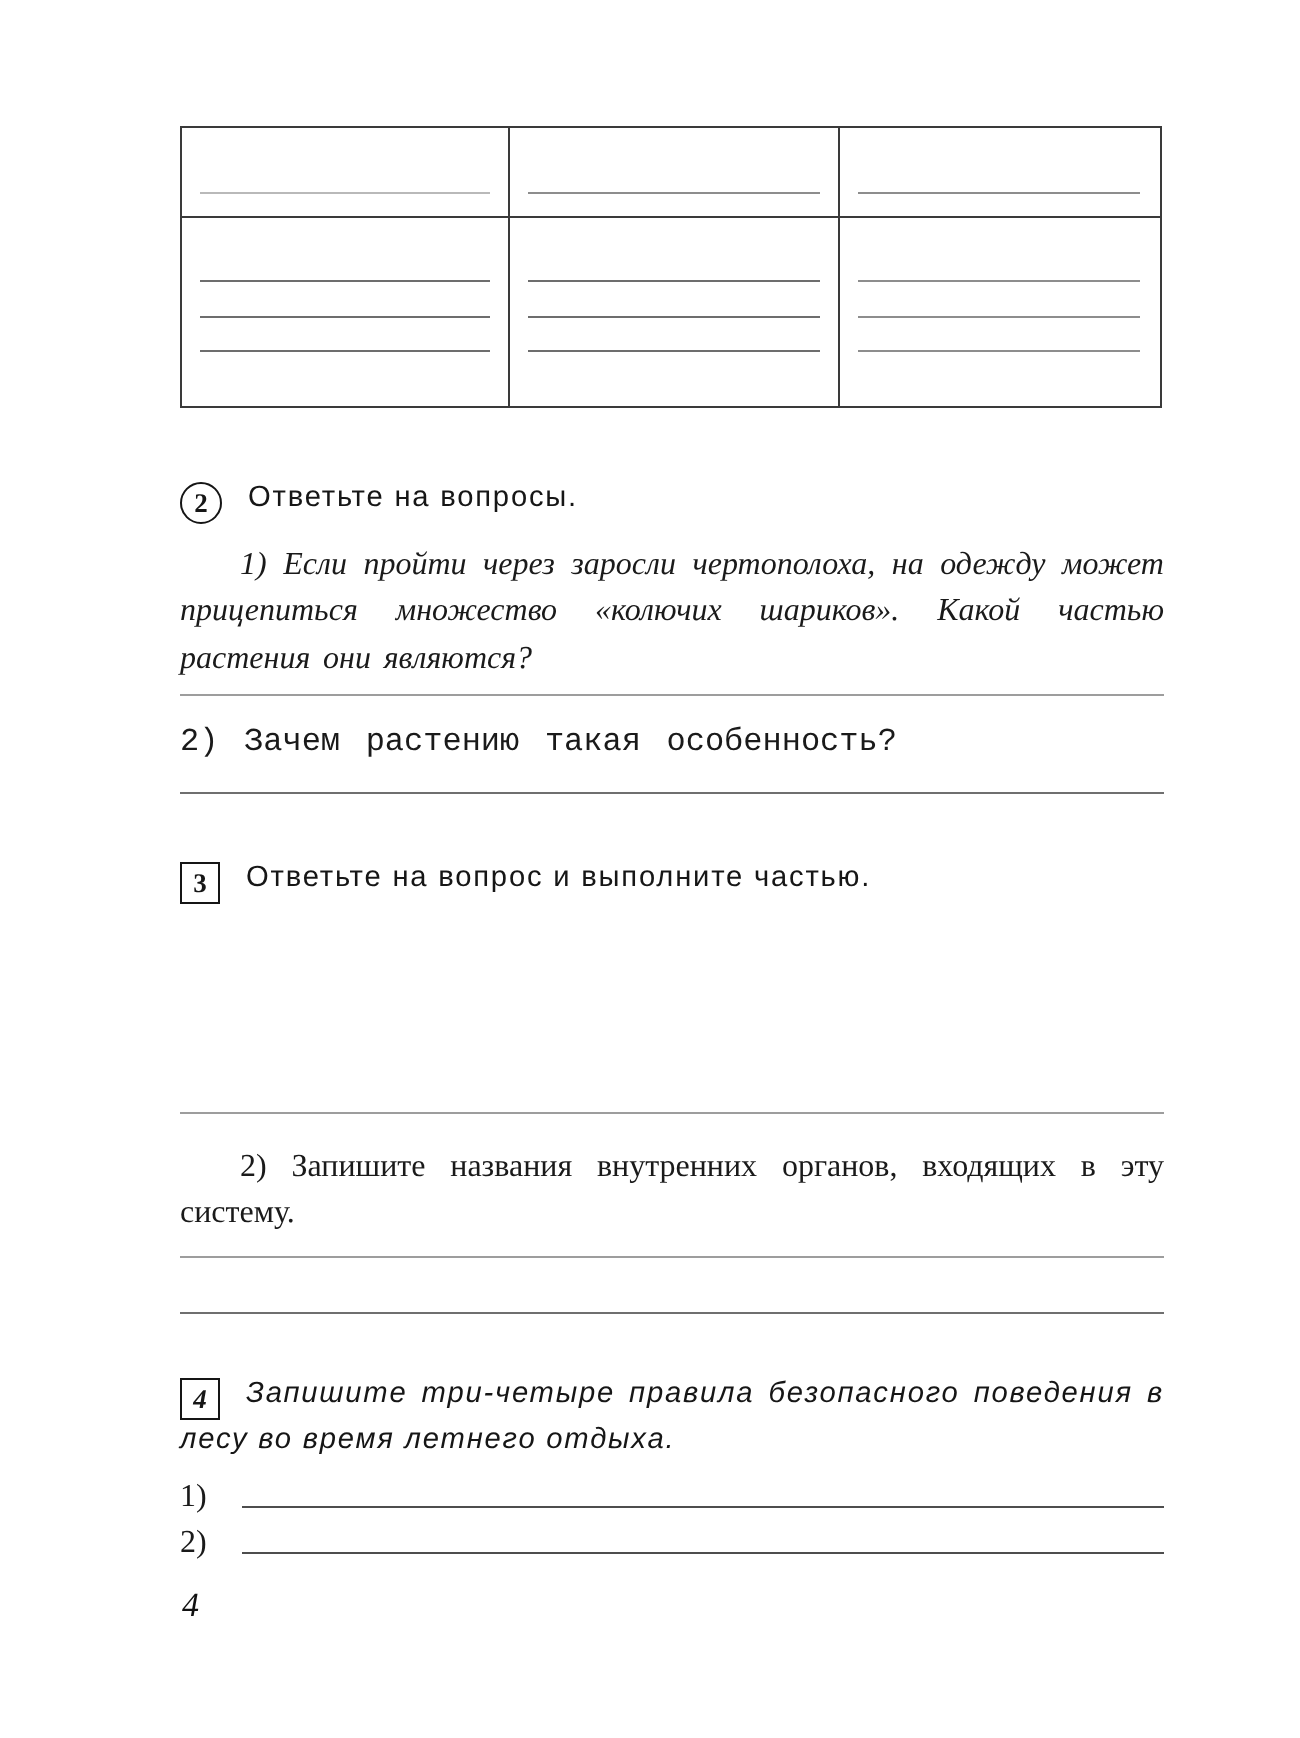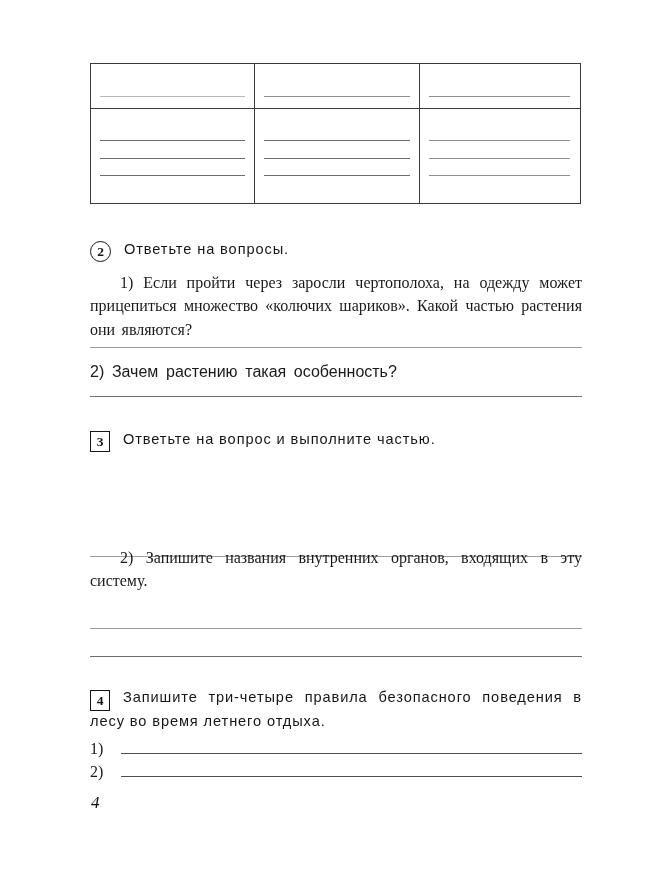--- a/index.html
+++ b/index.html
@@ -113,20 +113,21 @@
   }
 
   
   .task-head-block {
     font-family: "Liberation Sans", sans-serif;
     font-size: 14.6px;
     letter-spacing: 0.9px;
     line-height: 1.42;
     color: #161616;
     text-align: justify;
+    font-style: italic;
   }
   .task-head-block .inline-marker {
     display: inline-block;
     width: 18px;
     height: 19px;
     border: 1.4px solid #151515;
     font-family: "Liberation Serif", serif;
     font-weight: bold;
     font-size: 13.5px;
     line-height: 19px;
@@ -140,21 +141,21 @@
     font-family: "Liberation Serif", serif;
     font-size: 16px;
     line-height: 1.46;
     text-align: justify;
     text-justify: inter-word;
     color: #1a1a1a;
     word-spacing: 2.4px;
   }
   .question .indent { display: inline-block; width: 30px; }
   .question-single {
-    font-family: Liberation Sans, sans-serif;
+    font-family: Liberation Mono, monospace;
     font-size: 16px;
     line-height: 1.46;
     color: #1a1a1a;
     word-spacing: 3.2px;
   }
 
   
   .rule {
     position: absolute;
     left: 90px;
@@ -234,21 +235,21 @@
       </div>
     </div>
 
   </div>
 
   <div class="task" style="top:240px;">
     <div class="task-head">
       <div class="task-marker-circle">2</div>
       <div class="task-head-text">Ответьте  на  вопросы.</div>
     </div>
-    <div class="question" style="margin-top:9px;">
+    <div class="question" style="margin-top:9px;font-style:italic;">
       <span class="indent"></span><span>1)</span>
       <span>Если  пройти  через  заросли  чертополоха,  на  одежду  может  прицепиться  множество  «колючих  шариков».  Какой  частью  растения  они  являются?</span>
     </div>
   </div>
 
   <div class="rule light" style="top:347px;"></div>
 
   <div class="task" style="top:360px;">
     <div class="question-single">
       <span class="indent"></span><span>2)</span>
@@ -260,21 +261,21 @@
 
   <div class="task" style="top:430px;">
     <div class="task-head">
       <div class="task-marker-square">3</div>
       <div class="task-head-text">Ответьте  на  вопрос  и  выполните  частью.</div>
     </div>
   </div>
 
   <div class="rule light" style="top:556px;"></div>
 
-  <div class="task" style="top:546px;">
+  <div class="task" style="top:572px;">
     <div class="question">
       <span class="indent"></span><span>2)</span>
       <span>Запишите  названия  внутренних  органов,  входящих  в  эту  систему.</span>
     </div>
   </div>
 
   <div class="rule light" style="top:628px;"></div>
   <div class="rule dark" style="top:656px;"></div>
 
   <div class="task" style="top:687px;">

